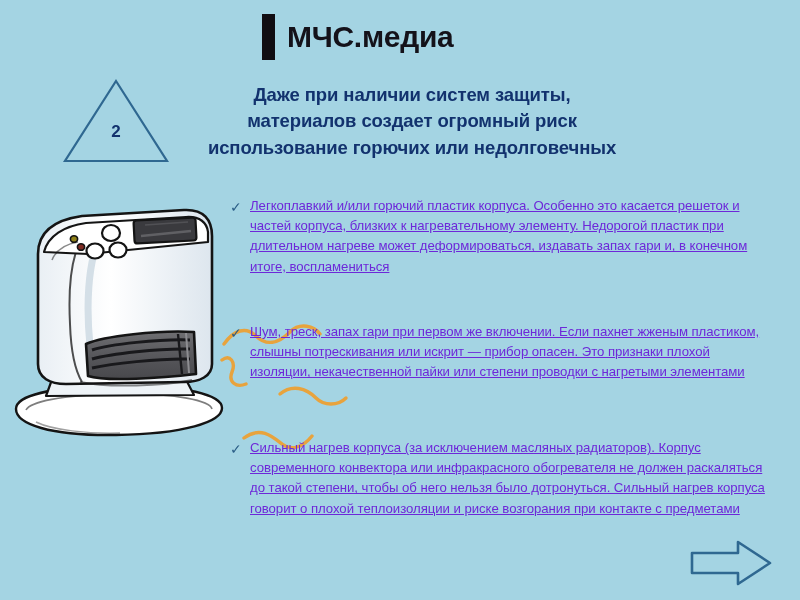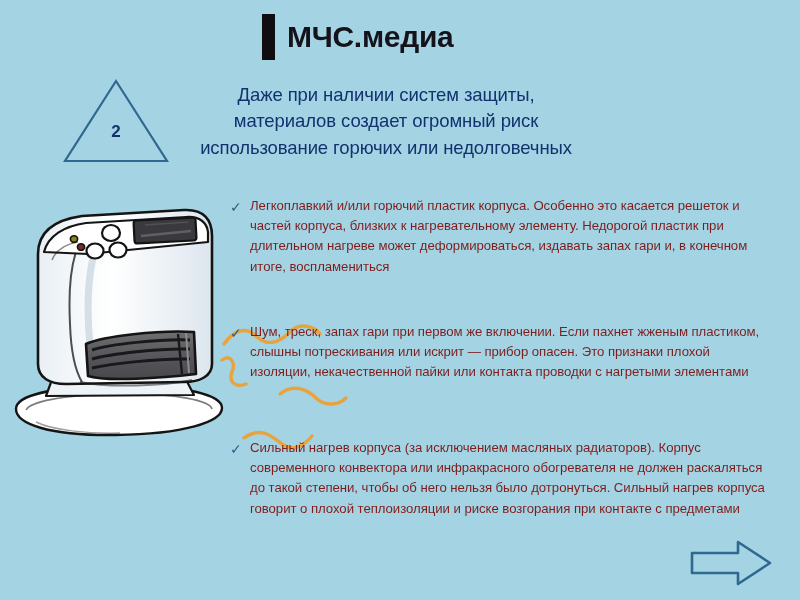--- a/index.html
+++ b/index.html
@@ -60,26 +60,26 @@
     width: 112px;
     text-align: center;
     font-size: 17px;
     font-weight: bold;
     color: #12326e;
   }
 
   
   #title {
     position: absolute;
-    left: 154px;
+    left: 180px;
     top: 82px;
     width: 464px;
     text-align: center;
     font-size: 18.5px;
-    font-weight: normal;
+    font-weight: bold;
     color: #12326e;
     line-height: 1.42;
     letter-spacing: -0.1px;
   }
   #title .tline { display: block; white-space: nowrap; }
 
   
   #heater {
     position: absolute;
     left: 8px;
@@ -111,23 +111,24 @@
     flex: 0 0 auto;
     width: 20px;
     font-size: 14px;
     color: #2a5d86;
     line-height: 1.52;
     padding-top: 1px;
   }
   .bullet-text {
     flex: 1 1 auto;
     font-size: 13.2px;
-    color: #7f1d1d;
+    color: #6d28d9;
     line-height: 1.53;
     letter-spacing: -0.05px;
+    text-decoration: underline;
   }
   #bullet-0 { left: 230px; top: 196px; }
   #bullet-1 { left: 230px; top: 322px; }
   #bullet-2 { left: 230px; top: 438px; }
 
   
   #next-arrow {
     position: absolute;
     left: 688px;
     top: 538px;
@@ -223,21 +224,21 @@
     </svg>
   </div>
 
   <div class="bullet" id="bullet-0">
     <div class="bullet-mark">✓</div>
     <div class="bullet-text">Легкоплавкий и/или горючий пластик корпуса. Особенно это касается решеток и частей корпуса, близких к нагревательному элементу. Недорогой пластик при длительном нагреве может деформироваться, издавать запах гари и, в конечном итоге, воспламениться</div>
   </div>
 
   <div class="bullet" id="bullet-1">
     <div class="bullet-mark">✓</div>
-    <div class="bullet-text">Шум, треск, запах гари при первом же включении. Если пахнет жженым пластиком, слышны потрескивания или искрит — прибор опасен. Это признаки плохой изоляции, некачественной пайки или контакта проводки с нагретыми элементами</div>
+    <div class="bullet-text">Шум, треск, запах гари при первом же включении. Если пахнет жженым пластиком, слышны потрескивания или искрит — прибор опасен. Это признаки плохой изоляции, некачественной пайки или степени проводки с нагретыми элементами</div>
   </div>
 
   <div class="bullet" id="bullet-2">
     <div class="bullet-mark">✓</div>
     <div class="bullet-text">Сильный нагрев корпуса (за исключением масляных радиаторов). Корпус современного конвектора или инфракрасного обогревателя не должен раскаляться до такой степени, чтобы об него нельзя было дотронуться. Сильный нагрев корпуса говорит о плохой теплоизоляции и риске возгорания при контакте с предметами</div>
   </div>
 
   <div id="next-arrow">
     <svg width="86" height="50" viewBox="0 0 86 50">
       <polygon points="4,15 50,15 50,4 82,25 50,46 50,35 4,35" fill="none" stroke="#2f6891" stroke-width="2.6" stroke-linejoin="round"></polygon>

